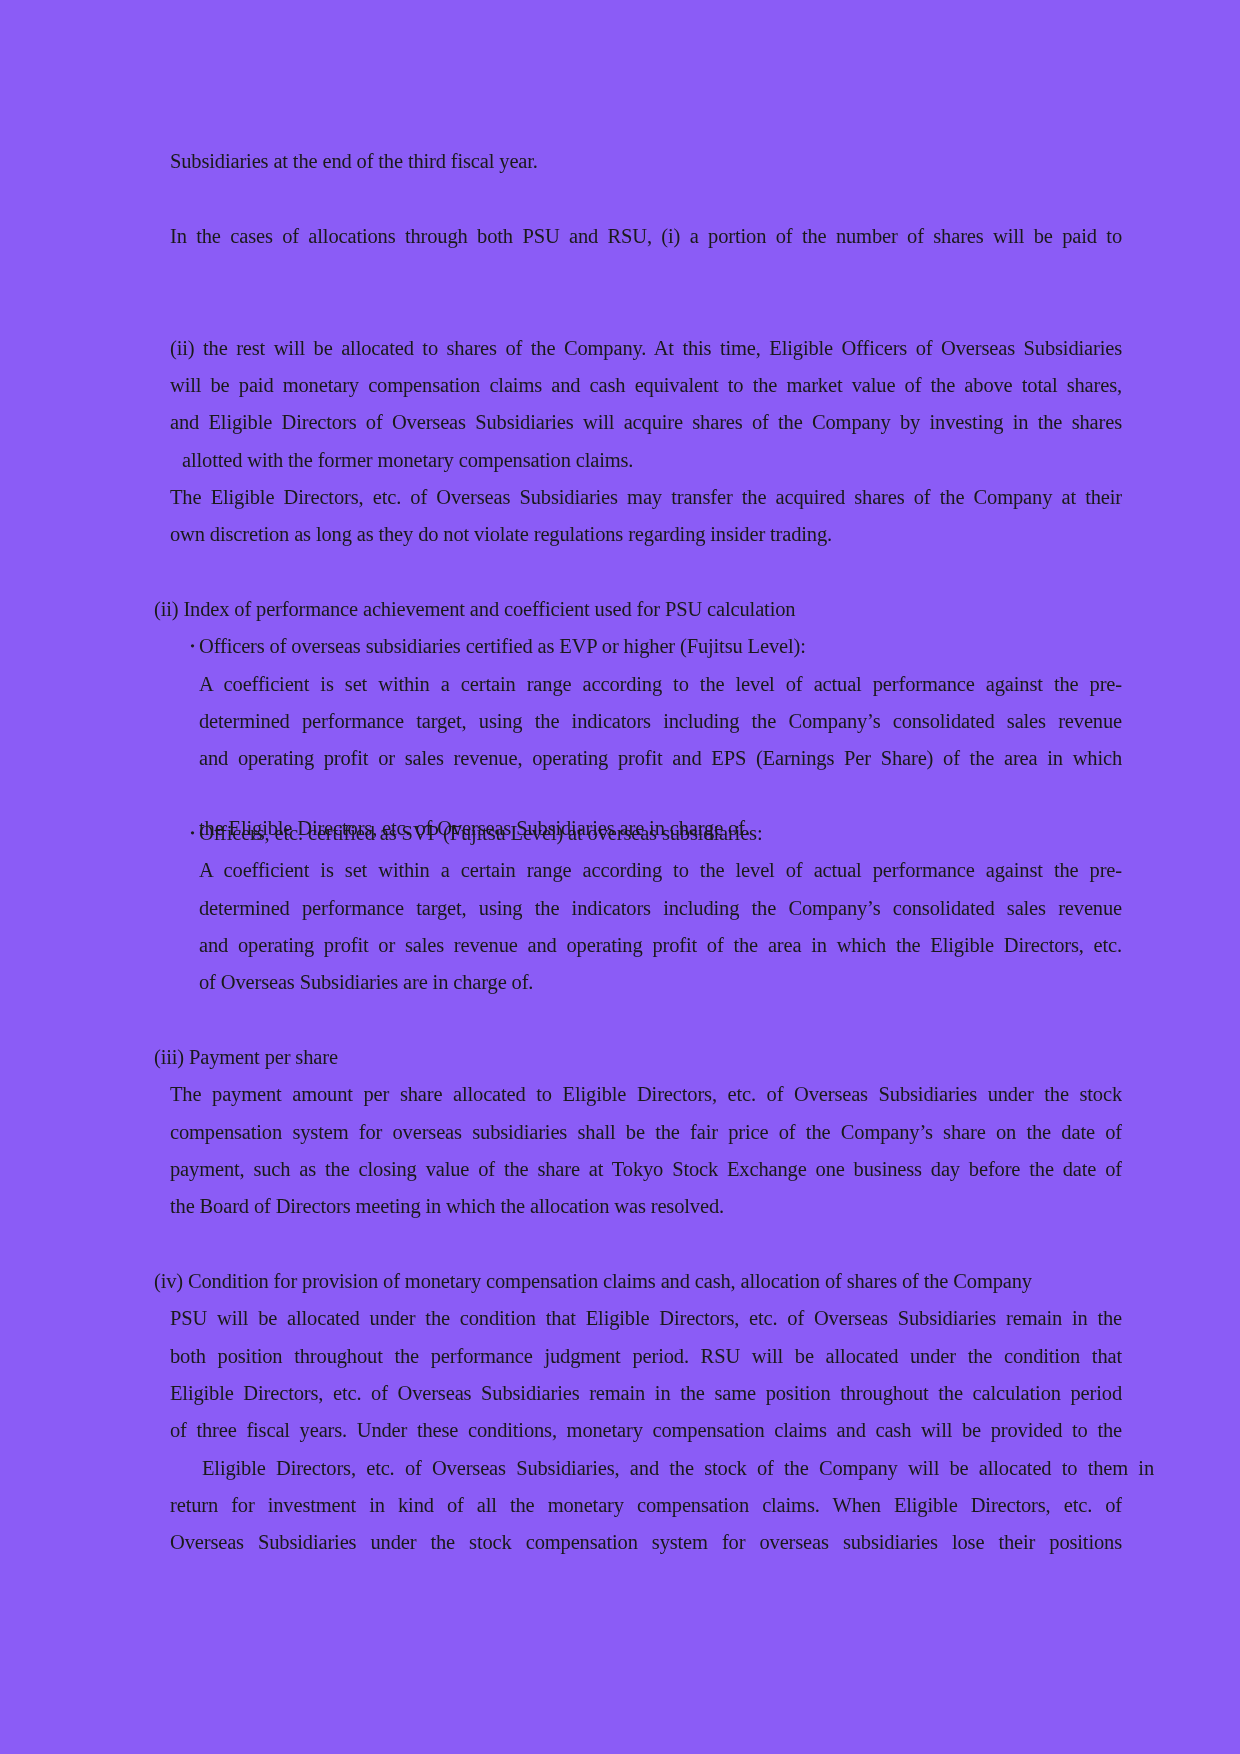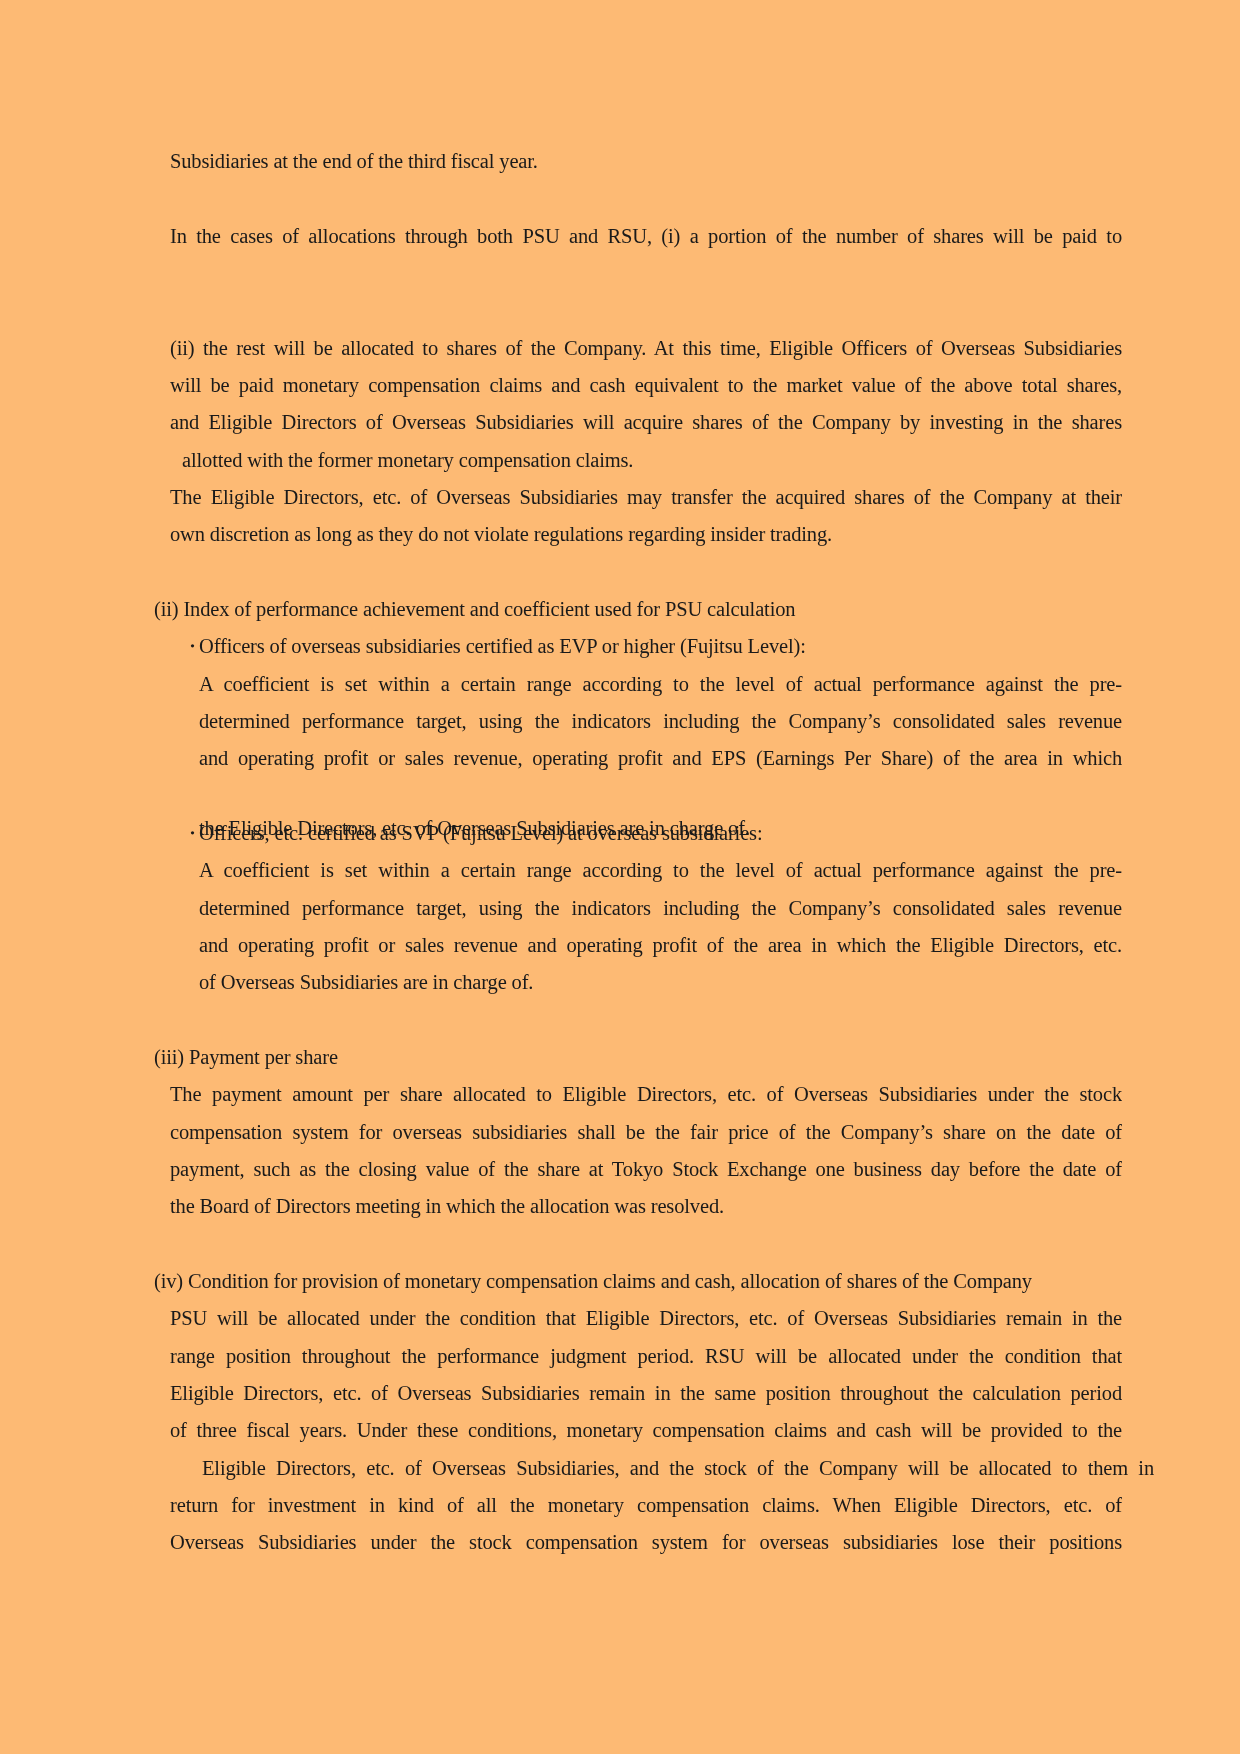--- a/index.html
+++ b/index.html
@@ -13,21 +13,21 @@
       position: relative;
       overflow: hidden;
       font-family: "Liberation Serif", "DejaVu Serif", serif;
       color: #1a1a1a;
     }
     .page {
       position: absolute;
       left: 0; top: 0;
       width: 1240px;
       height: 1754px;
-      background: #fdba74;
+      background: #8b5cf6;
     }
     .line {
       position: absolute;
       font-size: 20.5px;
       line-height: 24px;
       white-space: nowrap;
       letter-spacing: -0.15px;
     }
     .just {
       text-align: justify;
@@ -74,20 +74,20 @@
   <div class="line" style="left:199px; top:970px;">of Overseas Subsidiaries are in charge of.</div>
 
   <div class="line" style="left:154px; top:1045px;">(iii) Payment per share</div>
   <div class="line just" style="left:170px; top:1082px; width:952px;">The payment amount per share allocated to Eligible Directors, etc. of Overseas Subsidiaries under the stock</div>
   <div class="line just" style="left:170px; top:1120px; width:952px;">compensation system for overseas subsidiaries shall be the fair price of the Company’s share on the date of</div>
   <div class="line just" style="left:170px; top:1157px; width:952px;">payment, such as the closing value of the share at Tokyo Stock Exchange one business day before the date of</div>
   <div class="line" style="left:170px; top:1194px;">the Board of Directors meeting in which the allocation was resolved.</div>
 
   <div class="line" style="left:154px; top:1269px;">(iv) Condition for provision of monetary compensation claims and cash, allocation of shares of the Company</div>
   <div class="line just" style="left:170px; top:1306px; width:952px;">PSU will be allocated under the condition that Eligible Directors, etc. of Overseas Subsidiaries remain in the</div>
-  <div class="line just" style="left:170px; top:1344px; width:952px;">range position throughout the performance judgment period. RSU will be allocated under the condition that</div>
+  <div class="line just" style="left:170px; top:1344px; width:952px;">both position throughout the performance judgment period. RSU will be allocated under the condition that</div>
   <div class="line just" style="left:170px; top:1381px; width:952px;font-family:Liberation Serif, serif;">Eligible Directors, etc. of Overseas Subsidiaries remain in the same position throughout the calculation period</div>
   <div class="line just" style="left:170px; top:1418px; width:952px;">of three fiscal years. Under these conditions, monetary compensation claims and cash will be provided to the</div>
   <div class="line just" style="left:170px; top:1456px; width:952px;margin-left:32px;">Eligible Directors, etc. of Overseas Subsidiaries, and the stock of the Company will be allocated to them in</div>
   <div class="line just" style="left:170px; top:1493px; width:952px;">return for investment in kind of all the monetary compensation claims. When Eligible Directors, etc. of</div>
   <div class="line just" style="left:170px; top:1530px; width:952px;">Overseas Subsidiaries under the stock compensation system for overseas subsidiaries lose their positions</div>
 
 </div>
 
 </body></html>

